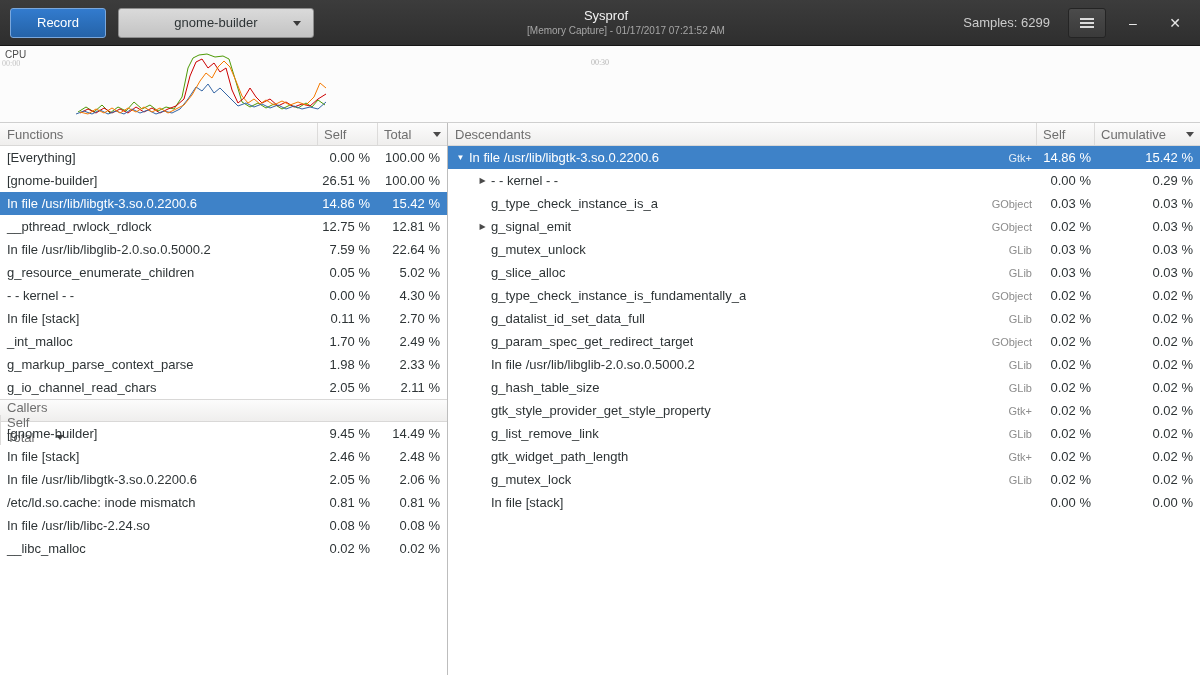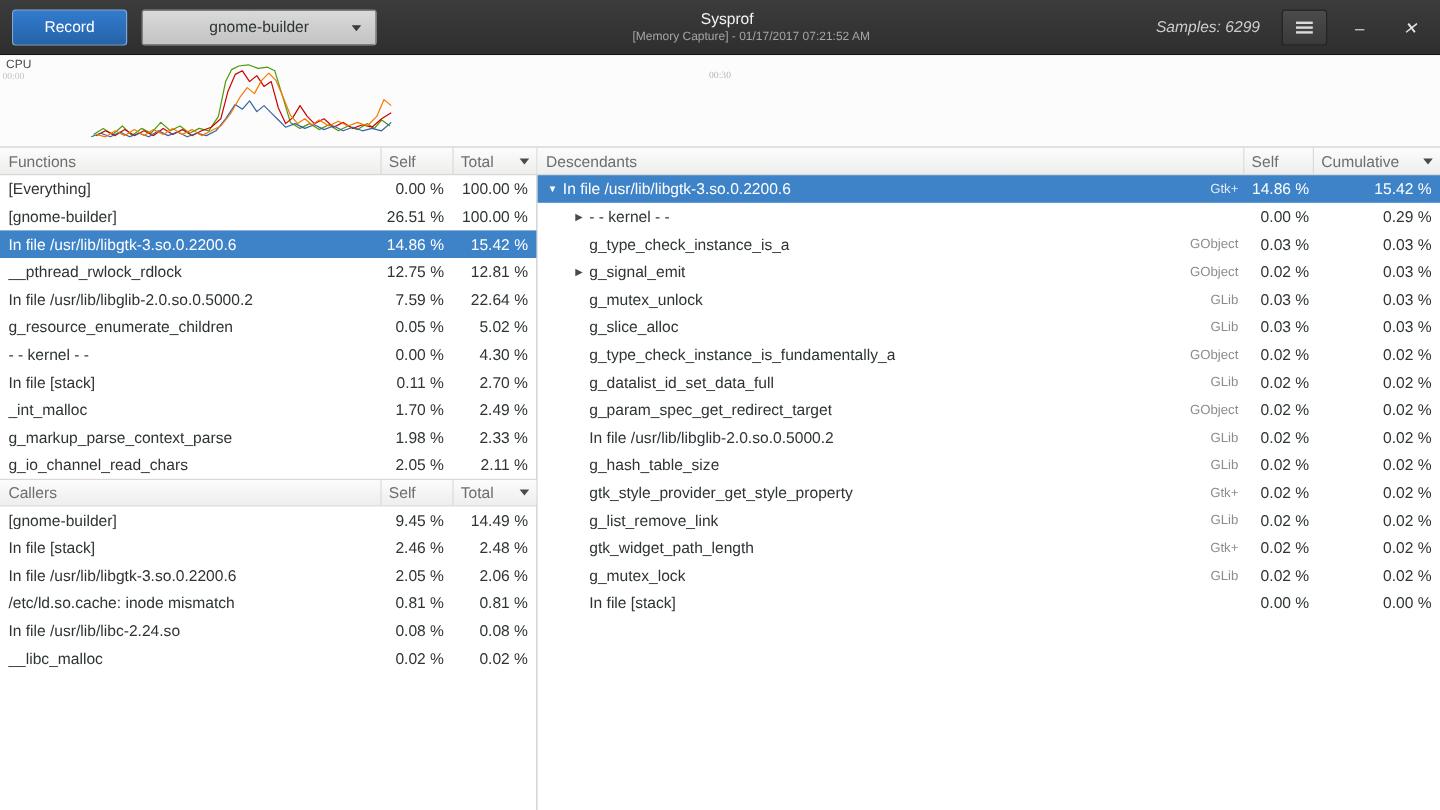--- a/index.html
+++ b/index.html
@@ -44,21 +44,21 @@
     border-right: 4px solid transparent;
     border-top: 5px solid #3a3a3a;
     position: absolute; right: 12px; top: 12px;
   }
   .titles {
     position: absolute; left: 12px; right: 0;
     text-align: center; pointer-events: none;
   }
   .title    { font-size: 13px; color: #f2f2f2; line-height: 1.25; }
   .subtitle { font-size: 10px; color: #a6a6a6; line-height: 1.2; padding-left: 40px; }
-  .header-right { margin-left: auto; display: flex; align-items: center; z-index: 1; font-style: italic; }
+  .header-right { margin-left: auto; display: flex; align-items: center; z-index: 1; }
   .samples { color: #cccccc; margin-right: 18px; }
   .menu-btn {
     width: 38px; height: 30px;
     background: linear-gradient(#4b4b4b, #3a3a3a);
     border: 1px solid #242424; border-radius: 3px;
     display: flex; align-items: center; justify-content: center;
     cursor: pointer;
   }
   .hamburger {
     width: 14px; height: 2px; background: #dcdcdc; display: block;
@@ -87,21 +87,21 @@
   .right-pane { flex: 1; display: flex; flex-direction: column; background: #fff; }
 
   
   .table-header {
     height: 23px; flex: none;
     display: flex; align-items: stretch;
     background: linear-gradient(#fcfcfc, #efeeed);
     border-bottom: 1px solid #d9d8d7;
     color: #6e6e6e;
   }
-  .table-header.mid { border-top: 1px solid #d9d8d7; }
+  .table-header.mid { border-top: 1px solid #d9d8d7; flex-direction: column; }
   .h-name { flex: 1; display: flex; align-items: center; padding-left: 7px; min-width: 0; cursor: pointer; }
   .h-val  {
     display: flex; align-items: center; justify-content: flex-start;
     padding: 0 6px; border-left: 1px solid #dcdbda; flex: none; cursor: pointer;
   }
   .h-val.sorted { justify-content: space-between; }
   .w-self  { width: 60px; }
   .w-total { width: 70px; }
   .w-dself { width: 58px; }
   .w-dcum  { width: 106px; }

